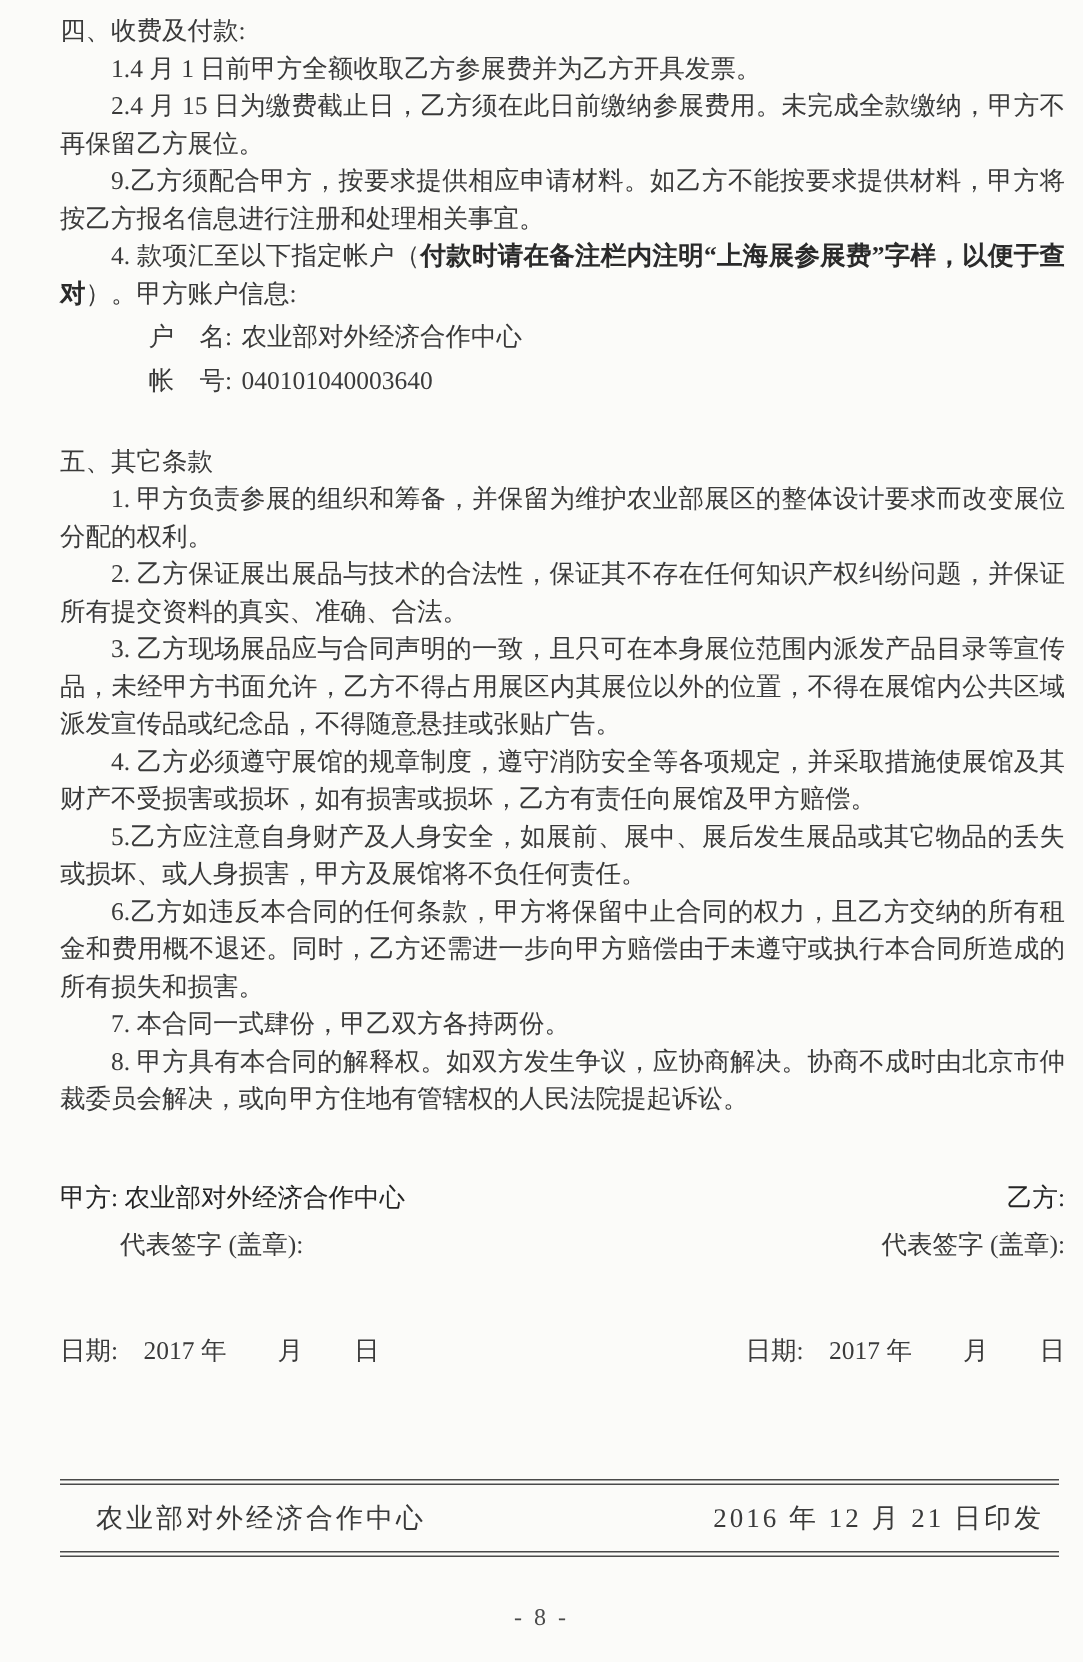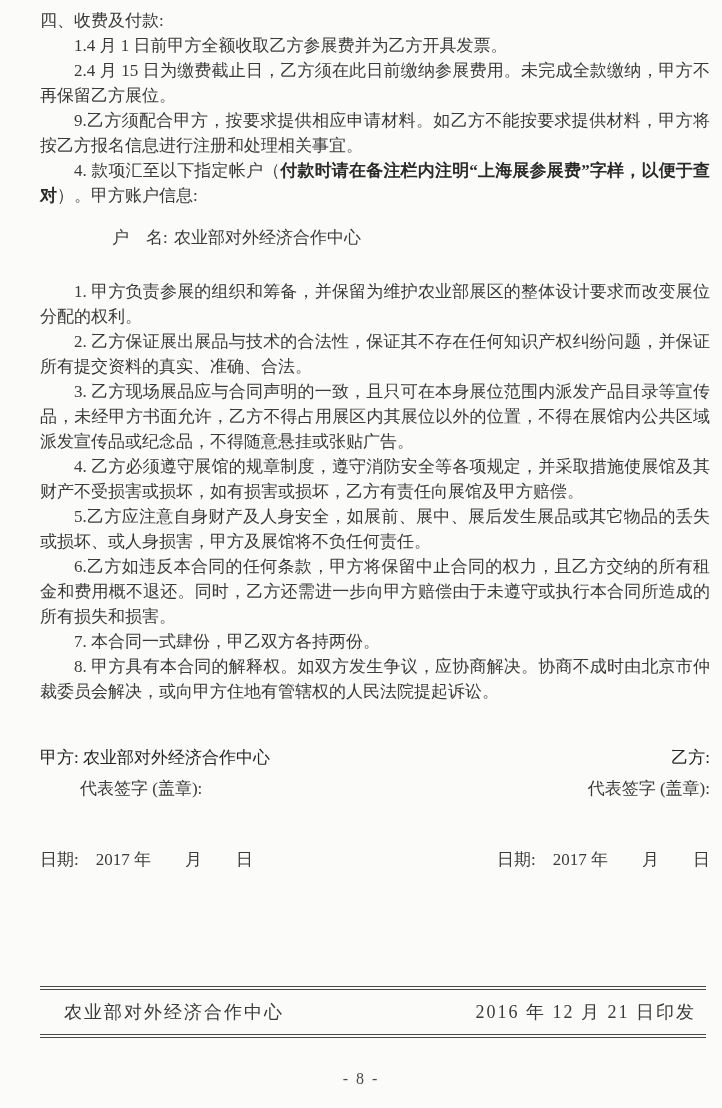--- a/index.html
+++ b/index.html
@@ -31,21 +31,21 @@
     text-align: left;
   }
   .para {
     margin: 0;
     text-indent: 2em;
     text-align: justify;
     text-justify: inter-ideograph;
   }
   .b { font-weight: bold; color: #2a2a2a; }
   .account-block { margin-left: 55px; }
-  .acct-line { margin: 17px; }
+  .acct-line { margin: 4px; }
   .acct-label { display: inline-block; min-width: 62px; }
   .sec5 { margin-top: 29px; }
   .signatures {
     display: flex;
     margin-top: 41px;
   }
   .sig-col-a { width: 422px; }
   .sig-col-b { flex: 1; text-align: right; }
   .sig-name { margin: 0; font-weight: normal; color: #252525; }
   .sig-line-a { margin: 6px 0 0 40px; }
@@ -84,24 +84,26 @@
   <div class="content">
 
     <div>
       <p class="sec-title">四、收费及付款:</p>
       <p class="para">1.4 月 1 日前甲方全额收取乙方参展费并为乙方开具发票。</p>
       <p class="para">2.4 月 15 日为缴费截止日，乙方须在此日前缴纳参展费用。未完成全款缴纳，甲方不再保留乙方展位。</p>
       <p class="para">9.乙方须配合甲方，按要求提供相应申请材料。如乙方不能按要求提供材料，甲方将按乙方报名信息进行注册和处理相关事宜。</p>
       <p class="para"><span>4. 款项汇至以下指定帐户（</span><span class="b">付款时请在备注栏内注明“上海展参展费”字样，以便于查对</span><span>）。甲方账户信息:</span></p>
       <div class="account-block">
         <p class="acct-line"><span class="acct-label">户　名:</span><span>农业部对外经济合作中心</span></p>
+        <p class="acct-line"><span class="acct-label">帐　号:</span><span>040101040003640</span></p>
       </div>
     </div>
 
     <div class="sec5">
+      <p class="sec-title">五、其它条款</p>
       <p class="para">1. 甲方负责参展的组织和筹备，并保留为维护农业部展区的整体设计要求而改变展位分配的权利。</p>
       <p class="para">2. 乙方保证展出展品与技术的合法性，保证其不存在任何知识产权纠纷问题，并保证所有提交资料的真实、准确、合法。</p>
       <p class="para">3. 乙方现场展品应与合同声明的一致，且只可在本身展位范围内派发产品目录等宣传品，未经甲方书面允许，乙方不得占用展区内其展位以外的位置，不得在展馆内公共区域派发宣传品或纪念品，不得随意悬挂或张贴广告。</p>
       <p class="para">4. 乙方必须遵守展馆的规章制度，遵守消防安全等各项规定，并采取措施使展馆及其财产不受损害或损坏，如有损害或损坏，乙方有责任向展馆及甲方赔偿。</p>
       <p class="para">5.乙方应注意自身财产及人身安全，如展前、展中、展后发生展品或其它物品的丢失或损坏、或人身损害，甲方及展馆将不负任何责任。</p>
       <p class="para">6.乙方如违反本合同的任何条款，甲方将保留中止合同的权力，且乙方交纳的所有租金和费用概不退还。同时，乙方还需进一步向甲方赔偿由于未遵守或执行本合同所造成的所有损失和损害。</p>
       <p class="para">7. 本合同一式肆份，甲乙双方各持两份。</p>
       <p class="para">8. 甲方具有本合同的解释权。如双方发生争议，应协商解决。协商不成时由北京市仲裁委员会解决，或向甲方住地有管辖权的人民法院提起诉讼。</p>
     </div>
 

